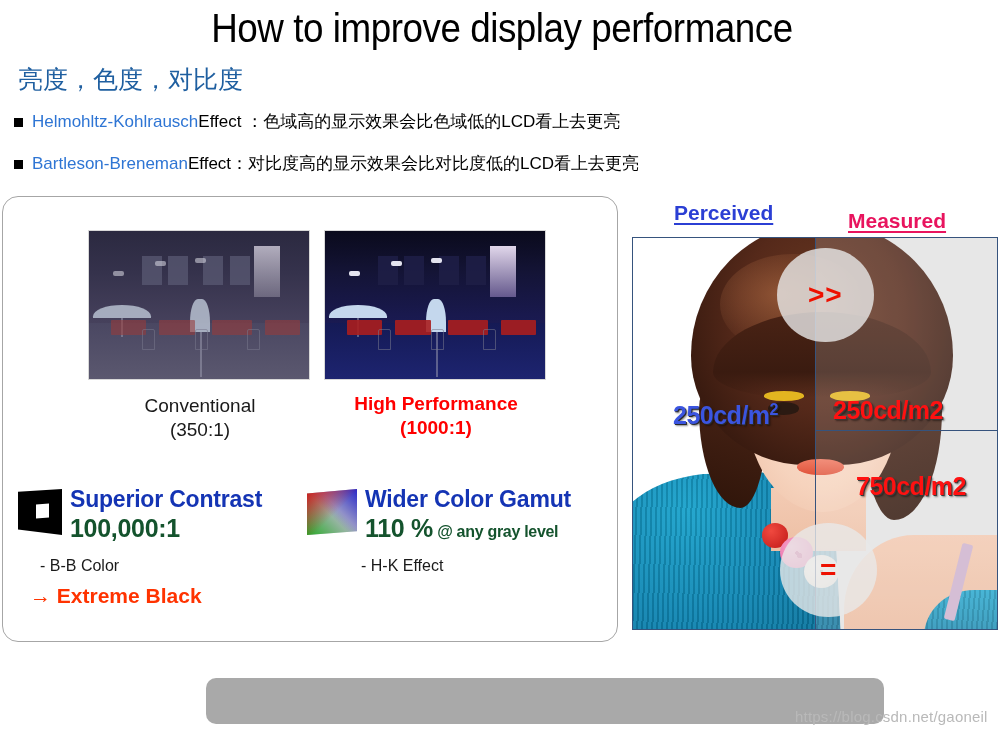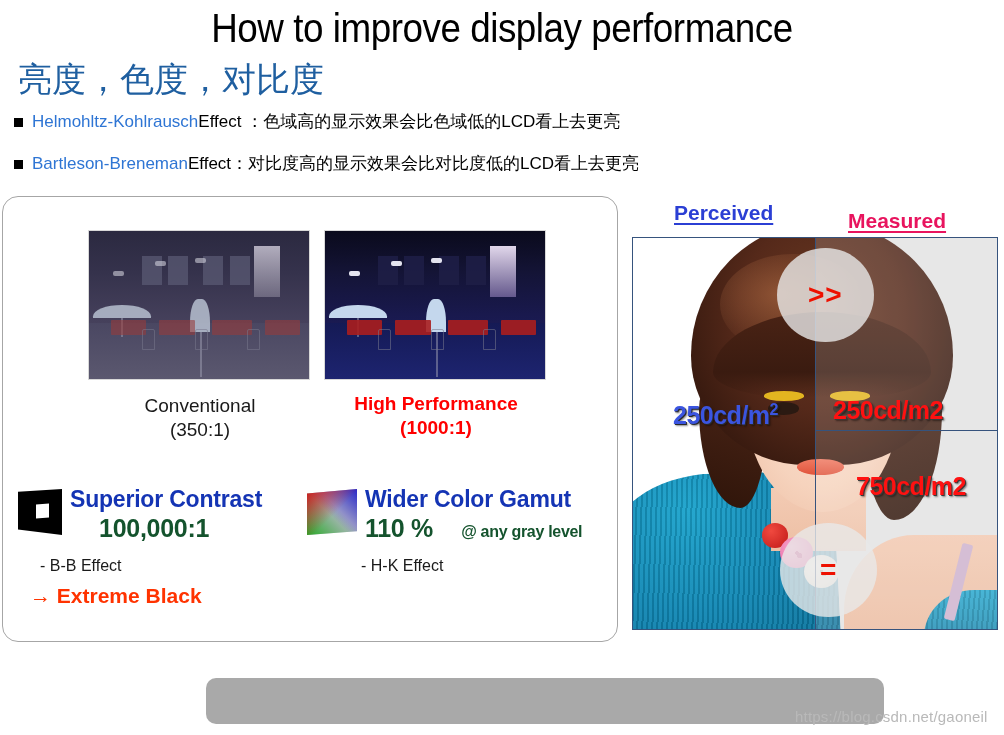--- a/index.html
+++ b/index.html
@@ -15,21 +15,21 @@
     position:absolute;left:0;top:2px;width:1004px;text-align:center;
     font-size:40px;line-height:52px;color:#000;font-weight:400;
     letter-spacing:-0.5px;
     transform:scaleX(0.92);transform-origin:50% 50%;
     white-space:nowrap;
   }
 
   
   #subhead{
     position:absolute;left:18px;top:62px;
-    font-size:34px;line-height:34px;color:#1F5FA0;font-weight:400;
+    font-size:25px;line-height:34px;color:#1F5FA0;font-weight:400;
     white-space:nowrap;
     text-align:center;
   }
 
   
   .bullet-row{
     position:absolute;left:14px;display:flex;align-items:center;
     white-space:nowrap;font-size:17px;line-height:24px;color:#000;
   }
   #bullet0{top:110px;}
@@ -125,33 +125,33 @@
   .feat-head{display:flex;align-items:flex-start;}
   .feat-icon{flex:0 0 auto;margin-right:8px;margin-top:4px;}
   .feat-title{
     font-size:23px;line-height:28px;color:#1434B4;font-weight:bold;
     white-space:nowrap;letter-spacing:-.2px;
   }
   .feat-value{
     font-size:25px;line-height:30px;color:#14532d;font-weight:bold;
     white-space:nowrap;letter-spacing:-.3px;
   }
-  .feat-value .suffix{font-size:16px;font-weight:bold;margin-left:24px;}
+  .feat-value .suffix{font-size:16px;font-weight:bold;}
   .feat-sub{
     font-size:16px;line-height:22px;color:#1a1a1a;font-weight:400;
     margin-top:8px;white-space:nowrap;
   }
   #feat-contrast .feat-sub{margin-left:22px;}
   #feat-gamut .feat-sub{margin-left:54px;}
   .feat-arrow{
     font-size:21px;line-height:26px;color:#FF3300;font-weight:bold;
     margin-top:6px;margin-left:12px;white-space:nowrap;
   }
   .ftext{margin-left:0;}
-  #feat-contrast .ftext{padding-left:0;text-align:center;}
+  #feat-contrast .ftext{padding-left:0;}
 
   
   .icon-contrast{
     width:44px;height:46px;position:relative;
   }
   .icon-contrast .tz{
     position:absolute;inset:0;background:#000;
     clip-path:polygon(0% 6%, 100% 0%, 100% 100%, 0% 88%);
   }
   .icon-contrast .sq{
@@ -447,21 +447,21 @@
         <div class="tz"></div>
         <div class="sq"></div>
       </div>
       <div class="ftext">
         <div class="feat-title">Superior Contrast</div>
         <div class="feat-value">
           <span>100,000:1</span><span class="suffix"></span>
         </div>
       </div>
     </div>
-    <div class="feat-sub">- B-B Effect</div>
+    <div class="feat-sub">- B-B Color</div>
     <div class="feat-arrow">→ Extreme Black</div>
   </div>
 
   <div class="feature" id="feat-gamut">
     <div class="feat-head">
       <div class="feat-icon icon-gamut">
         <div class="tz"></div>
       </div>
       <div class="ftext">
         <div class="feat-title">Wider Color Gamut</div>

